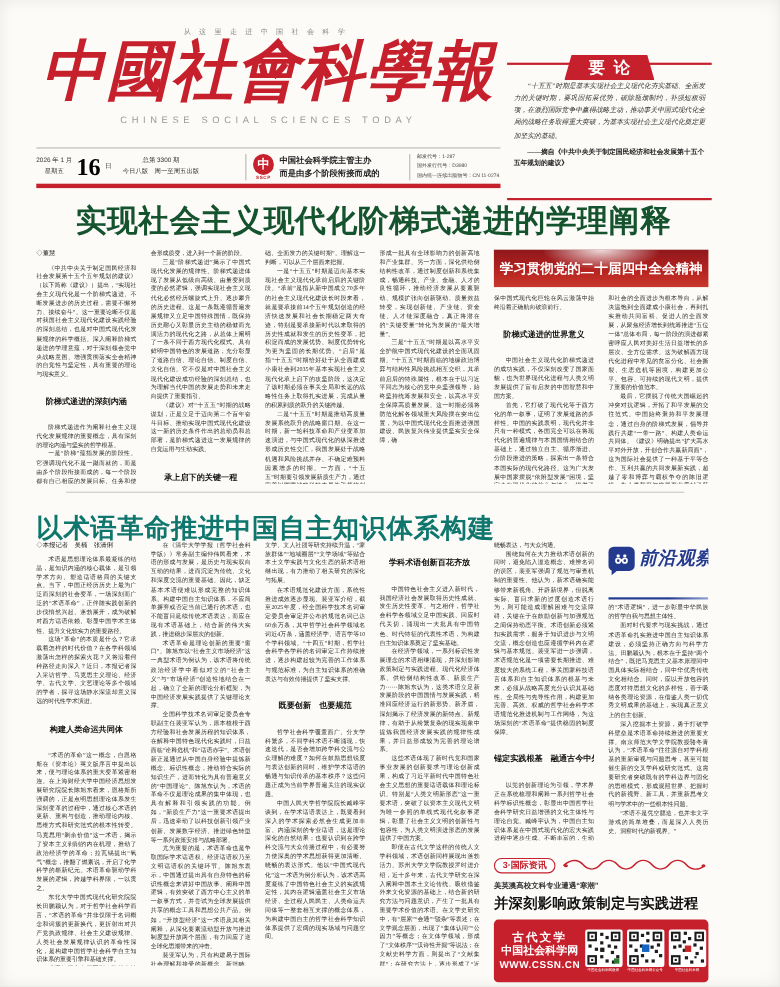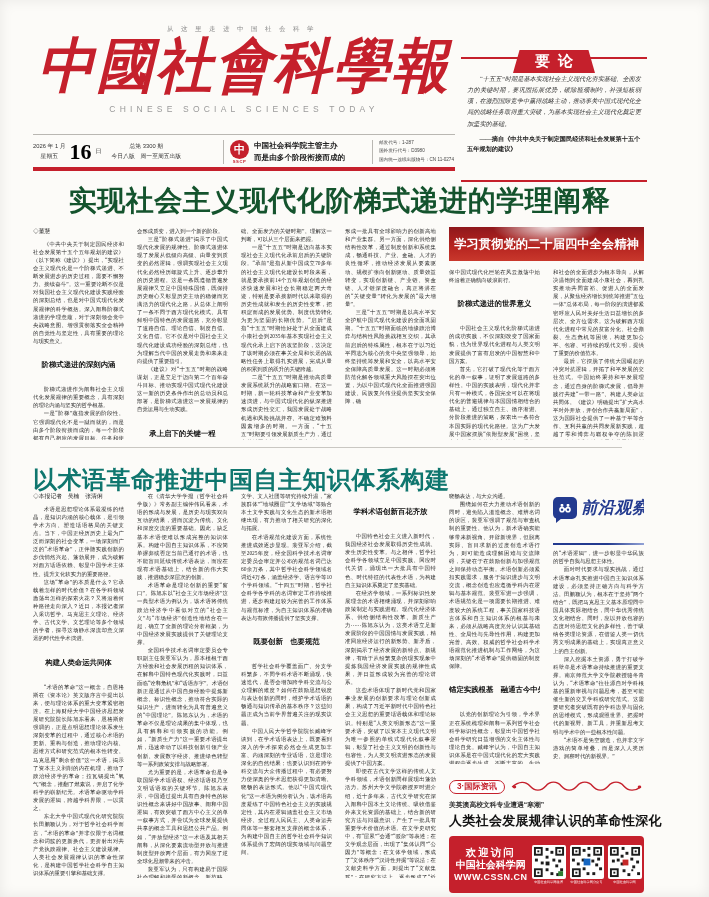--- a/index.html
+++ b/index.html
@@ -254,26 +254,26 @@
       <div class="intl">
         <div class="intl-row">
           <div class="intl-pill">3·国际资讯</div>
           <svg class="intl-orn" viewBox="0 0 120 16" preserveAspectRatio="none">
             <path d="M2 8 C8 1,14 1,18 7 C22 13,28 13,32 7 C36 1,42 1,46 7 C50 13,56 13,60 7 C64 1,70 1,74 7 C78 13,84 13,88 7 C92 1,98 1,102 7 C106 13,112 13,117 8" stroke="#c5202c" stroke-width="1.4" fill="none"></path>
             <circle cx="4" cy="8" r="1.6" fill="#c5202c"></circle>
               <circle cx="116" cy="8" r="1.6" fill="#c5202c"></circle>
           </svg>
         </div>
         <div class="intl-kicker">美英澳高校文科专业遭遇“寒潮”</div>
-        <div class="intl-head">人类社会发展规律认识的革命性深化</div>
+        <div class="intl-head">并深刻影响政策制定与实践进程</div>
       </div>
 
       <div class="promo">
         <div class="promo-txt">
-          <div class="promo-l1">欢迎访问</div>
+          <div class="promo-l1">古代文学</div>
           <div class="promo-l2">中国社会科学网</div>
           <div class="promo-l3">WWW.CSSN.CN</div>
         </div>
         <div class="qrwrap">
           <div class="qr">
             <svg viewBox="0 0 33 33">
                 <g fill="#1c1c1c">
               <rect x="1" y="1" width="9" height="9"></rect>
                   <rect x="23" y="1" width="9" height="9"></rect>
                   <rect x="1" y="23" width="9" height="9"></rect>

